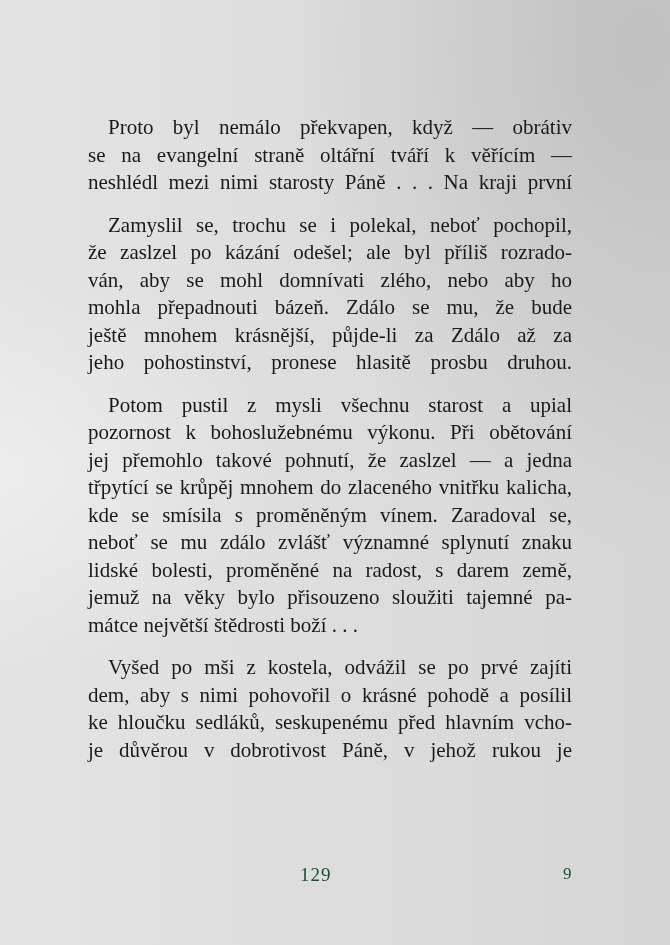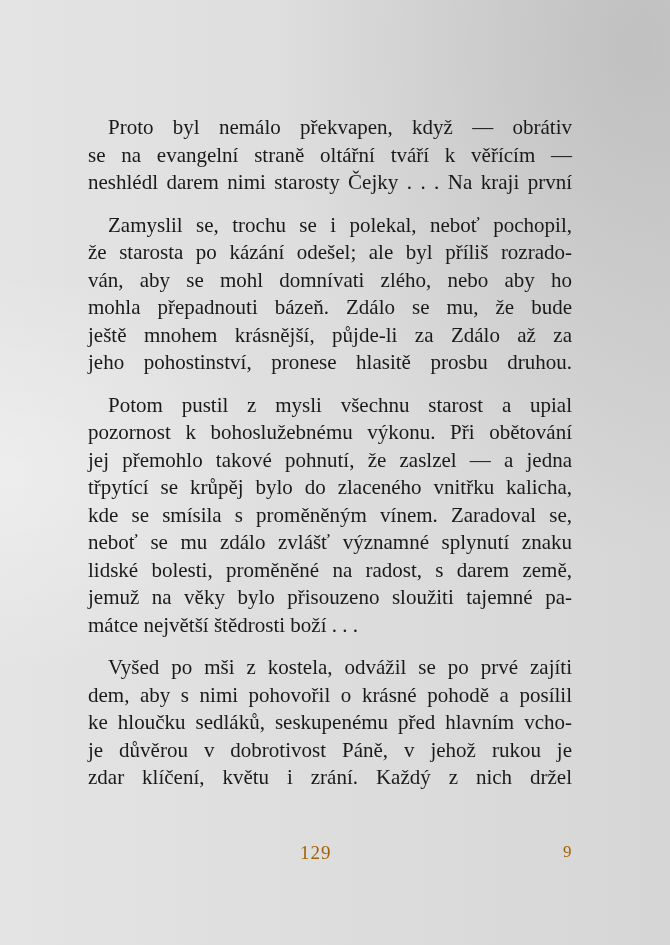--- a/index.html
+++ b/index.html
@@ -18,56 +18,55 @@
   .para { margin: 0; }
   .line {
     display: block; height: 27.5px; line-height: 27.5px;
     font-size: 21px; white-space: nowrap;
     text-align: justify; text-align-last: justify;
   }
   .line.last { text-align-last: left; }
   .line.indent { padding-left: 20px; }
   .para + .para { margin-top: 15px; }
   .folio {
-    position: absolute; top: 842px; font-size: 19px; color: #a16207;
+    position: absolute; top: 864px; font-size: 19px; color: #14532d;
   }
   .folio.num { left: 300px; letter-spacing: 1px; }
   .folio.sig { left: 563px; font-size: 17px; }
 </style>
 </head>
 <body>
 
 <div class="page">
   <div class="para">
     <span class="line indent">Proto byl nemálo překvapen, když — obrátiv</span>
     <span class="line">se na evangelní straně oltářní tváří k věřícím —</span>
-    <span class="line">neshlédl darem nimi starosty Čejky . . . Na kraji první</span>
+    <span class="line">neshlédl mezi nimi starosty Páně . . . Na kraji první</span>
   </div>
   <div class="para">
     <span class="line indent">Zamyslil se, trochu se i polekal, neboť pochopil,</span>
-    <span class="line">že starosta po kázání odešel; ale byl příliš rozrado-</span>
+    <span class="line">že zaslzel po kázání odešel; ale byl příliš rozrado-</span>
     <span class="line">ván, aby se mohl domnívati zlého, nebo aby ho</span>
     <span class="line">mohla přepadnouti bázeň. Zdálo se mu, že bude</span>
     <span class="line">ještě mnohem krásnější, půjde-li za Zdálo až za</span>
     <span class="line">jeho pohostinství, pronese hlasitě prosbu druhou.</span>
   </div>
   <div class="para">
     <span class="line indent">Potom pustil z mysli všechnu starost a upial</span>
     <span class="line">pozornost k bohoslužebnému výkonu. Při obětování</span>
     <span class="line">jej přemohlo takové pohnutí, že zaslzel — a jedna</span>
-    <span class="line">třpytící se krůpěj bylo do zlaceného vnitřku kalicha,</span>
+    <span class="line">třpytící se krůpěj mnohem do zlaceného vnitřku kalicha,</span>
     <span class="line">kde se smísila s proměněným vínem. Zaradoval se,</span>
     <span class="line">neboť se mu zdálo zvlášť významné splynutí znaku</span>
     <span class="line">lidské bolesti, proměněné na radost, s darem země,</span>
     <span class="line">jemuž na věky bylo přisouzeno sloužiti tajemné pa-</span>
     <span class="line last">mátce největší štědrosti boží . . .</span>
   </div>
   <div class="para">
     <span class="line indent">Vyšed po mši z kostela, odvážil se po prvé zajíti</span>
     <span class="line">dem, aby s nimi pohovořil o krásné pohodě a posílil</span>
     <span class="line">ke hloučku sedláků, seskupenému před hlavním vcho-</span>
     <span class="line">je důvěrou v dobrotivost Páně, v jehož rukou je</span>
-    <span class="line">zdar klíčení, květu i zrání. Každý z nich držel</span>
   </div>
 </div>
 
 <div class="folio num">129</div>
 <div class="folio sig">9</div>
 
 </body></html>

